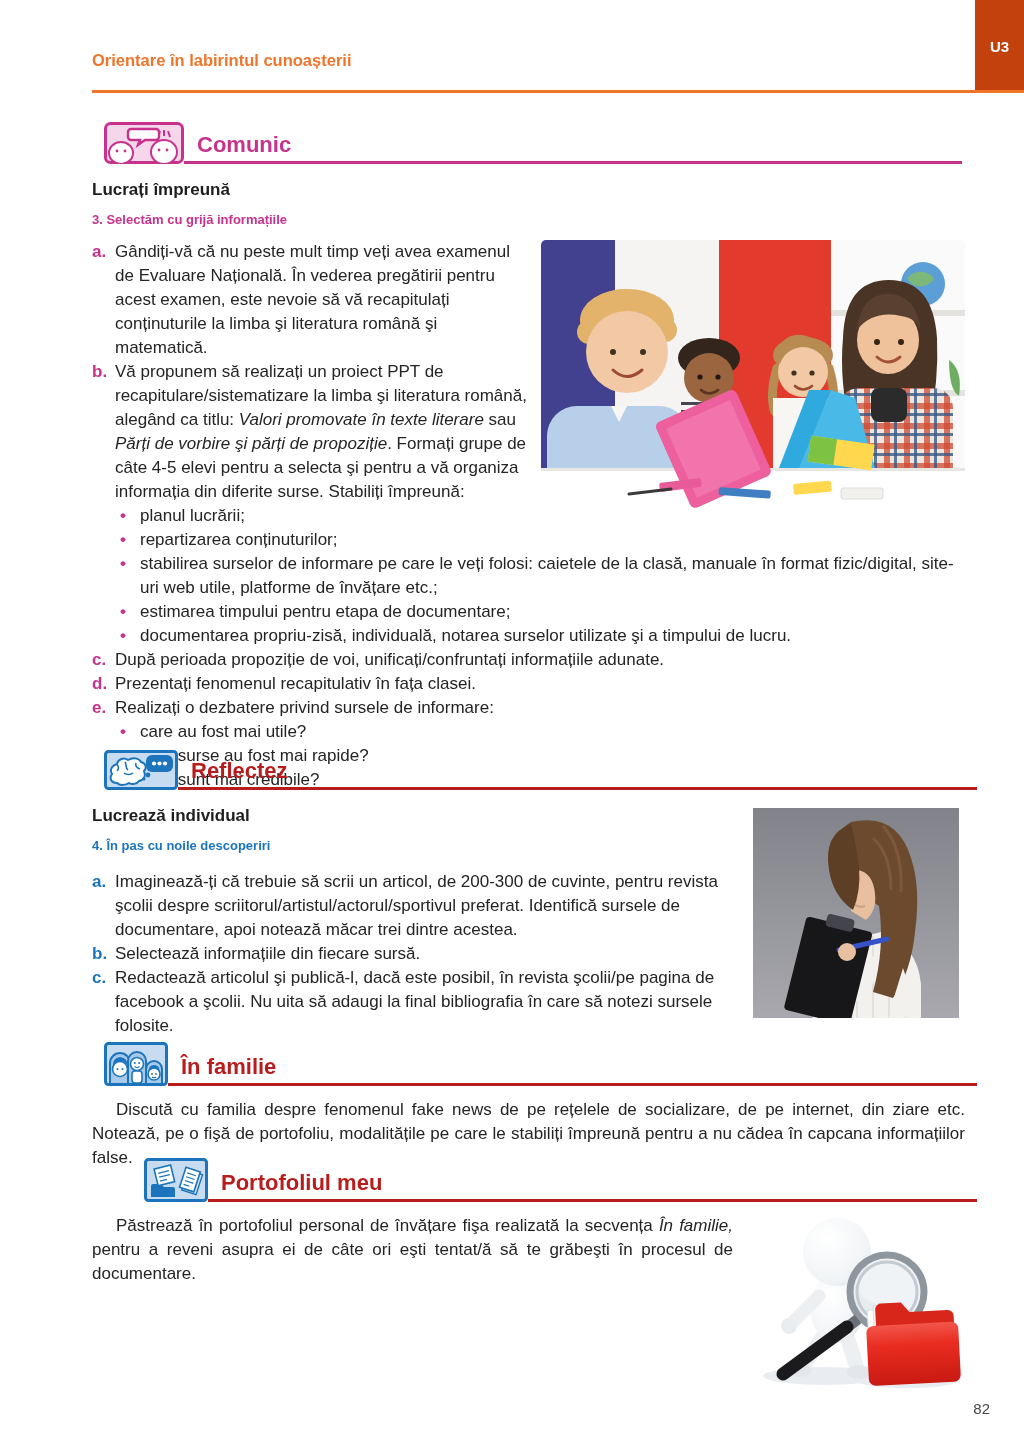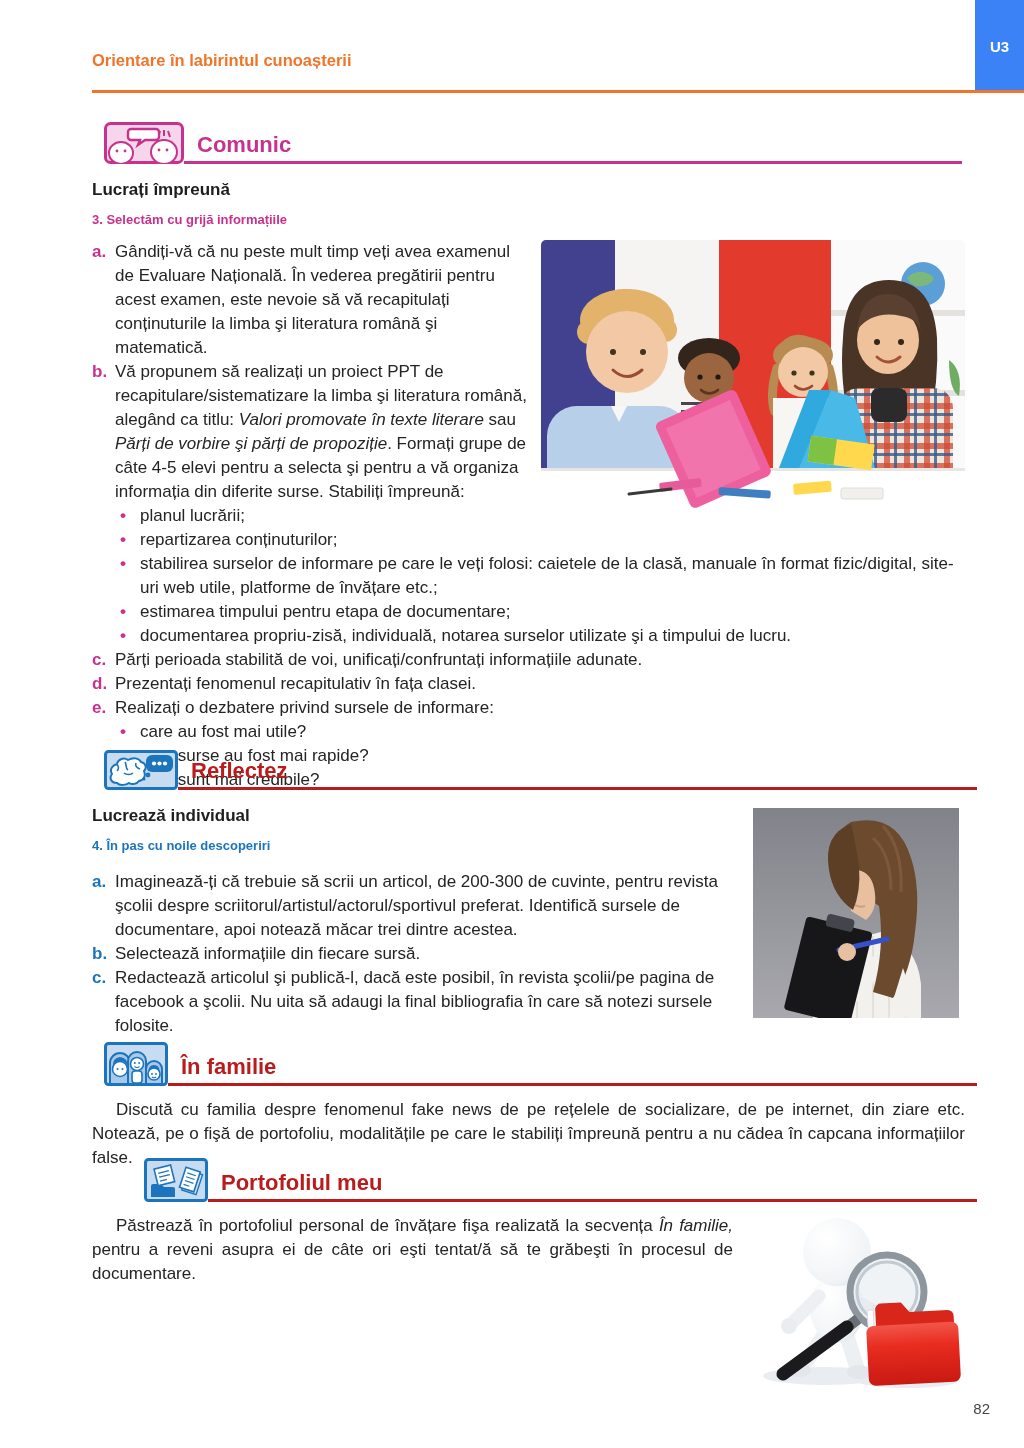--- a/index.html
+++ b/index.html
@@ -1,21 +1,21 @@
 <!DOCTYPE html>
 <html><head>
 <meta charset="utf-8">
 <style>
   *{margin:0;padding:0;box-sizing:border-box;}
   html,body{background:#fff;}
   .page{position:relative;width:1024px;height:1448px;background:#fff;overflow:hidden;
         font-family:"Liberation Sans",sans-serif;color:#242424;}
 
   
-  .unit-tab{position:absolute;top:0;right:0;width:49px;height:93px;background:#3b82f6;
+  .unit-tab{position:absolute;top:0;right:0;width:49px;height:93px;background:#c2410c;
             color:#fff;font-weight:700;font-size:15px;display:flex;align-items:center;justify-content:center;}
   .header-title{position:absolute;left:92px;top:51px;font-size:16.5px;font-weight:700;color:#f0752b;}
   .header-rule{position:absolute;left:92px;right:0;top:90px;height:3px;background:#f0752b;}
 
   
   .bar{position:absolute;left:104px;display:flex;align-items:flex-end;justify-content:space-between;}
   .bar .bar-text{flex:1;border-bottom:3px solid;padding:0 0 5px 13px;font-size:22px;font-weight:700;line-height:1;}
   .bar.magenta{color:#c6328c;}
   .bar.blue{color:#b91c1c;}
   .bar svg{display:block;flex:0 0 auto;}
@@ -174,21 +174,21 @@
     </div>
     <div class="li">
       <span class="marker">b.</span><span>Vă propunem să realizați un proiect PPT de recapitulare/sistematizare la limba şi literatura română, alegând ca titlu: </span><i>Valori promovate în texte literare</i><span> sau </span><i>Părți de vorbire şi părți de propoziție</i><span>. Formați grupe de câte 4-5 elevi pentru a selecta şi pentru a vă organiza informația din diferite surse. Stabiliți împreună:</span>
     </div>
     <div class="bullet">planul lucrării;</div>
     <div class="bullet">repartizarea conținuturilor;</div>
     <div class="bullet">stabilirea surselor de informare pe care le veți folosi: caietele de la clasă, manuale în format fizic/digital, site-uri web utile, platforme de învățare etc.;</div>
     <div class="bullet">estimarea timpului pentru etapa de documentare;</div>
     <div class="bullet">documentarea propriu-zisă, individuală, notarea surselor utilizate şi a timpului de lucru.</div>
     <div class="li">
-      <span class="marker">c.</span><span>Părți perioada stabilită de voi, unificați/confruntați informațiile adunate.</span>
+      <span class="marker">c.</span><span>După perioada propoziție de voi, unificați/confruntați informațiile adunate.</span>
     </div>
     <div class="li">
       <span class="marker">d.</span><span>Prezentați fenomenul recapitulativ în fața clasei.</span>
     </div>
     <div class="li">
       <span class="marker">e.</span><span>Realizați o dezbatere privind sursele de informare:</span>
     </div>
     <div class="bullet">care au fost mai utile?</div>
     <div class="bullet">care surse au fost mai rapide?</div>
     <div class="bullet">care sunt mai credibile?</div>

